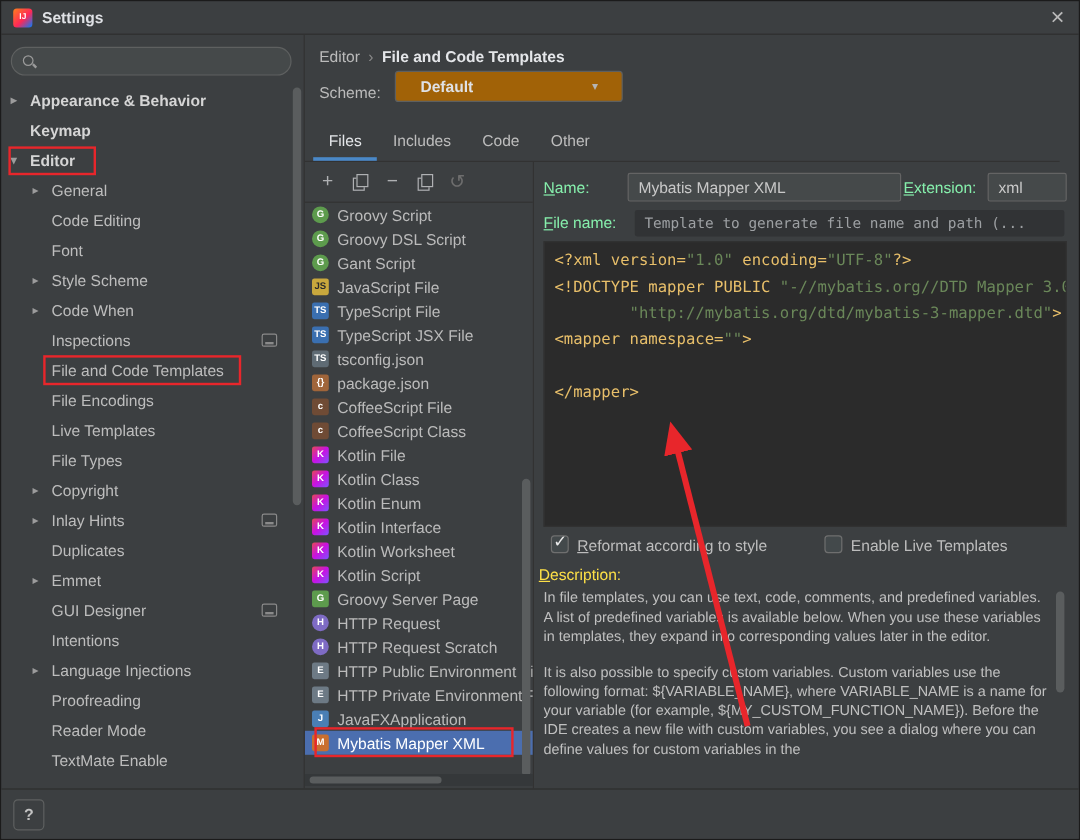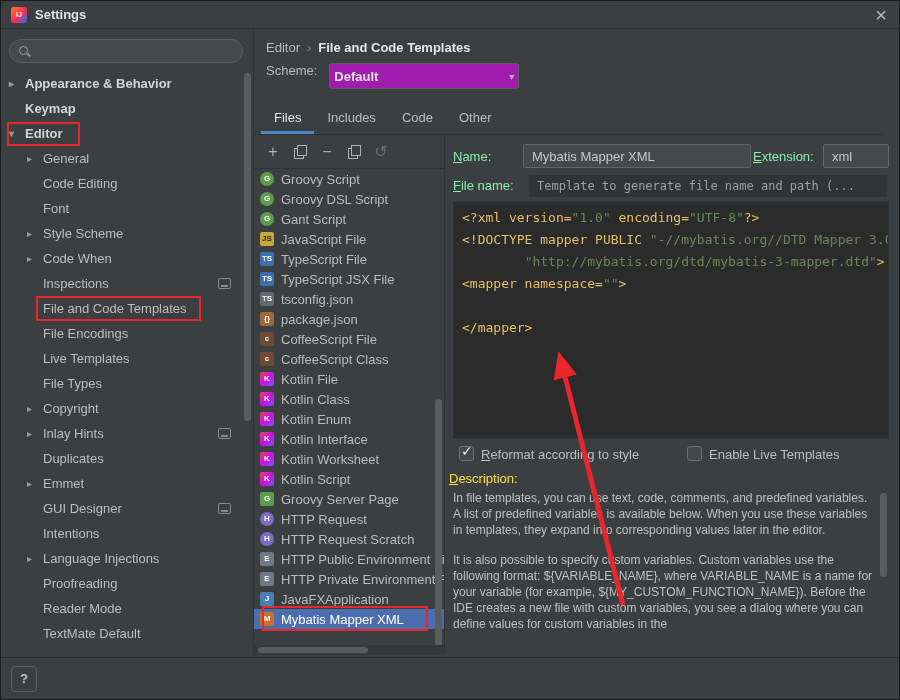--- a/index.html
+++ b/index.html
@@ -26,23 +26,23 @@
   .chev{width:16px;color:#9c9c9c;font-size:10px;flex:none}
   .tree-label{white-space:nowrap}
   .scope-ic{margin-left:auto;margin-right:22px;width:13px;height:11px;border:1px solid #8a8a8a;border-radius:2px;position:relative;flex:none}
   .scope-ic::after{content:"";position:absolute;left:2px;bottom:1px;right:2px;height:2px;background:#8a8a8a}
   .divider-v{position:absolute;left:252px;top:28px;bottom:42px;width:1px;background:#323232}
 
   
   .crumbs{position:absolute;left:265px;top:36px;height:20px;display:flex;align-items:center;gap:7px}
   .crumb-cur{font-weight:bold;color:#e4e6e9}
   .crumb-sep{color:#8a8a8a}
-  .scheme-row{position:absolute;left:265px;top:62px;height:22px;display:flex;align-items:flex-start}
+  .scheme-row{position:absolute;left:265px;top:62px;height:22px;display:flex;align-items:flex-end}
   .scheme-label{margin-right:12px}
-  .combo{width:190px;height:26px;background:#a21caf;border:1px solid #5e6060;border-radius:3px;display:flex;align-items:center;padding:0 4px;cursor:pointer}
+  .combo{width:190px;height:26px;background:#a16207;border:1px solid #5e6060;border-radius:3px;display:flex;align-items:center;padding:0 20px;cursor:pointer}
   .combo-value{font-weight:bold;color:#dfe1e5}
   .combo-arrow{margin-left:auto;color:#b5b5b5;font-size:10px}
   .combo-arrow::before{content:"▾"}
   .tabs{position:absolute;left:253px;right:16px;top:103px;height:31px;display:flex;padding-left:7px;border-bottom:1px solid #323232}
   .tab{padding:6px 13px;cursor:pointer;color:#bdbdbd;border-bottom:3px solid transparent}
   .tab.selected{color:#e4e6e9;border-bottom:3px solid #4a88c7}
 
   
   .listpane{position:absolute;left:253px;top:134px;width:191px;bottom:42px;border-right:1px solid #323232}
   .toolbar{height:34px;display:flex;align-items:center;gap:11px;padding:0 11px;border-bottom:1px solid #323232}
@@ -227,21 +227,21 @@
       <div class="tree-row lvl1">
         <span class="chev"></span>
         <span class="tree-label">Proofreading</span>
       </div>
       <div class="tree-row lvl1">
         <span class="chev"></span>
         <span class="tree-label">Reader Mode</span>
       </div>
       <div class="tree-row lvl1">
         <span class="chev"></span>
-        <span class="tree-label">TextMate Default</span>
+        <span class="tree-label">TextMate Enable</span>
       </div>
     </div>
   <div class="sb sb-tree"></div>
   <div class="divider-v"></div>
 
   <div class="crumbs">
     <span>Editor</span>
     <span class="crumb-sep">›</span>
     <span class="crumb-cur">File and Code Templates</span>
   </div>

